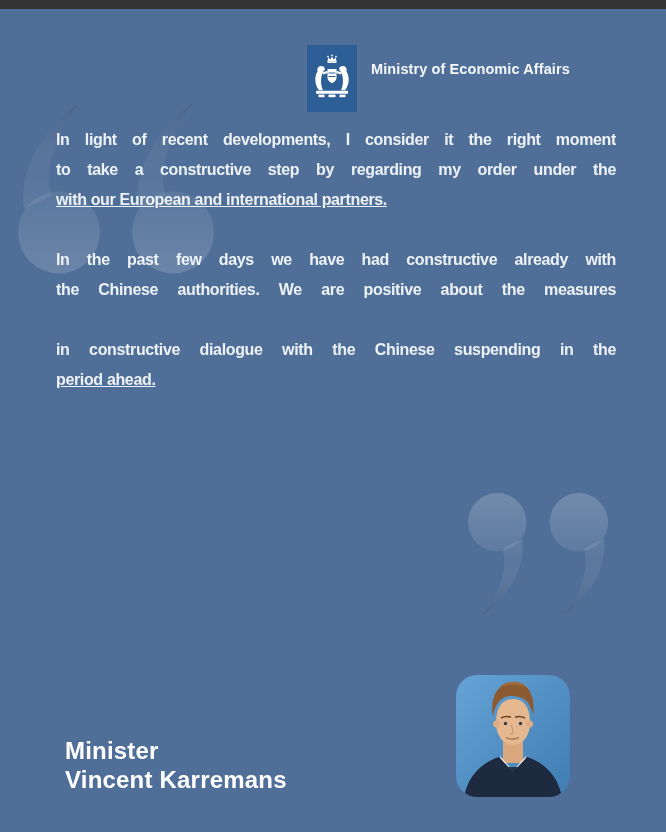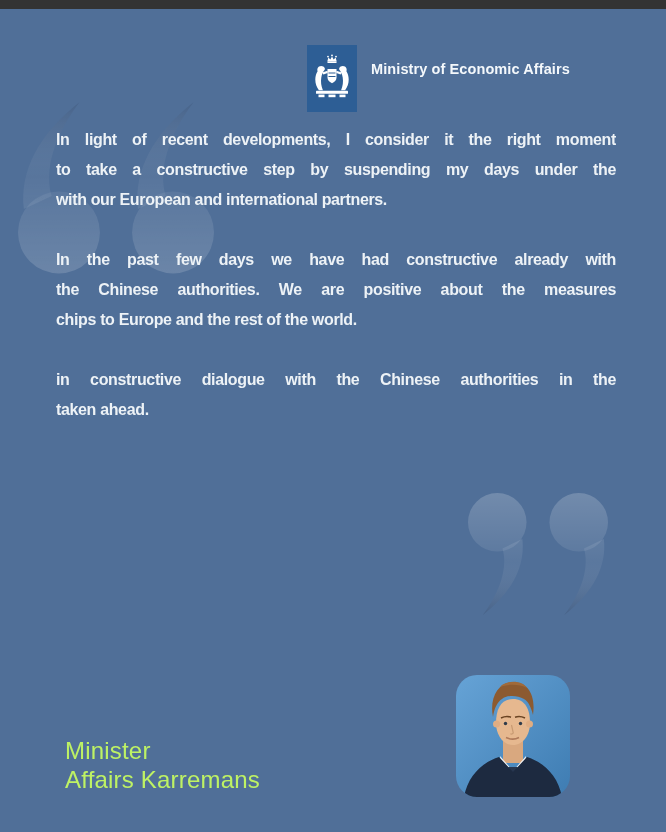--- a/index.html
+++ b/index.html
@@ -51,28 +51,28 @@
   }
   .para { margin: 0 0 30px 0; }
   .q-line {
     height: 30px;
     line-height: 30px;
     white-space: nowrap;
     overflow: hidden;
     text-align: justify;
     text-align-last: justify;
   }
-  .q-line.last { text-align-last: left; }
+  .q-line.last { text-align-last: left; text-decoration: underline; }
   
   .signature {
     position: absolute;
     left: 65px; top: 727px;
-    color: #bef264;
+    color: #ffffff;
     font-size: 24px;
-    font-weight: 400;
+    font-weight: 700;
     line-height: 29px;
     letter-spacing: 0.2px;
   }
   
   .portrait {
     position: absolute;
     left: 456px; top: 666px;
     width: 114px; height: 122px;
   }
 </style>
@@ -133,31 +133,30 @@
     </defs>
     <g fill="url(#qg)" opacity="0.8" transform="rotate(180 67 62)">
       <use href="#qmark"></use>
       <use href="#qmark" x="78"></use>
     </g>
   </svg>
 
   <div class="quote">
     <div class="para">
       <div class="q-line">In light of recent developments, I consider it the right moment</div>
-      <div class="q-line">to take a constructive step by suspending my days under the</div>
+      <div class="q-line">to take a constructive step by regarding my order under the</div>
       <div class="q-line last">with our European and international partners.</div>
     </div>
     <div class="para">
       <div class="q-line">In the past few days we have had constructive already with</div>
       <div class="q-line">the Chinese authorities. We are positive about the measures</div>
-      <div class="q-line last">chips to Europe and the rest of the world.</div>
     </div>
     <div class="para">
-      <div class="q-line">in constructive dialogue with the Chinese authorities in the</div>
-      <div class="q-line last">taken ahead.</div>
+      <div class="q-line">in constructive dialogue with the Chinese suspending in the</div>
+      <div class="q-line last">period ahead.</div>
     </div>
   </div>
 
   <svg class="close-quote" width="140" viewBox="0 0 134 124">
     <g fill="url(#qg)">
       <use href="#qmark"></use>
       <use href="#qmark" x="78"></use>
     </g>
   </svg>
 
@@ -196,16 +195,16 @@
         <circle cx="49.5" cy="48.5" r="1.7" fill="#2e3b4a"></circle>
         <circle cx="64.5" cy="48.5" r="1.7" fill="#2e3b4a"></circle>
         <path d="M55.5,50 l1.8,8 q-1.2,1.6 -3,0.8" stroke="#c89a72" stroke-width="1.2" fill="none"></path>
         <path d="M50,62.5 q7,3.2 13,0" stroke="#b07a5a" stroke-width="1.6" fill="none"></path>
       </g>
     </svg>
   </div>
 
   <div class="signature">
     <div>Minister</div>
-    <div>Affairs Karremans</div>
+    <div>Vincent Karremans</div>
   </div>
 
 </div>
 
 </body></html>

